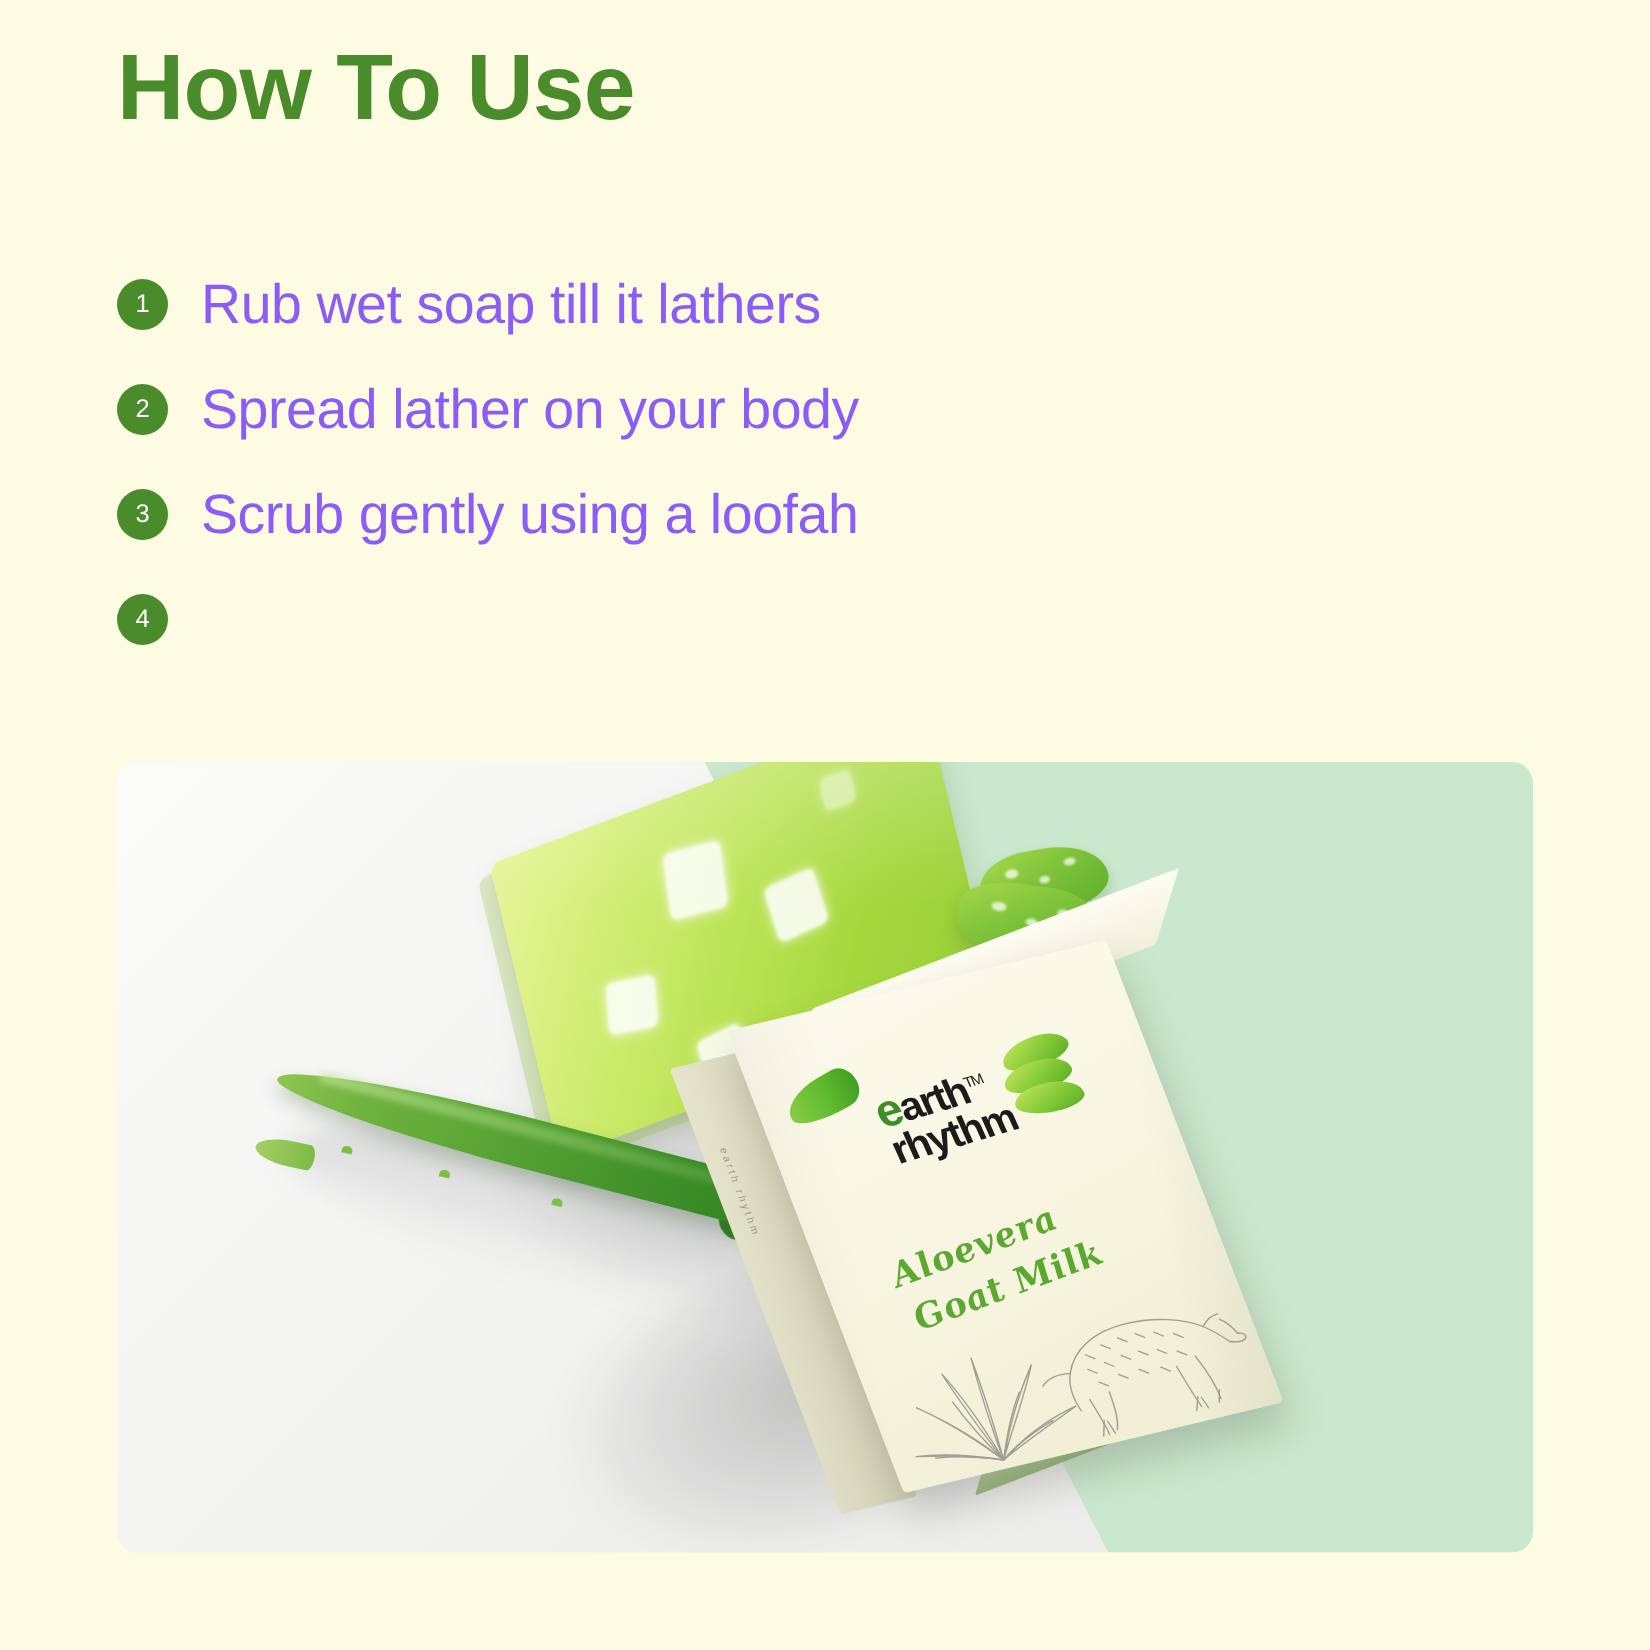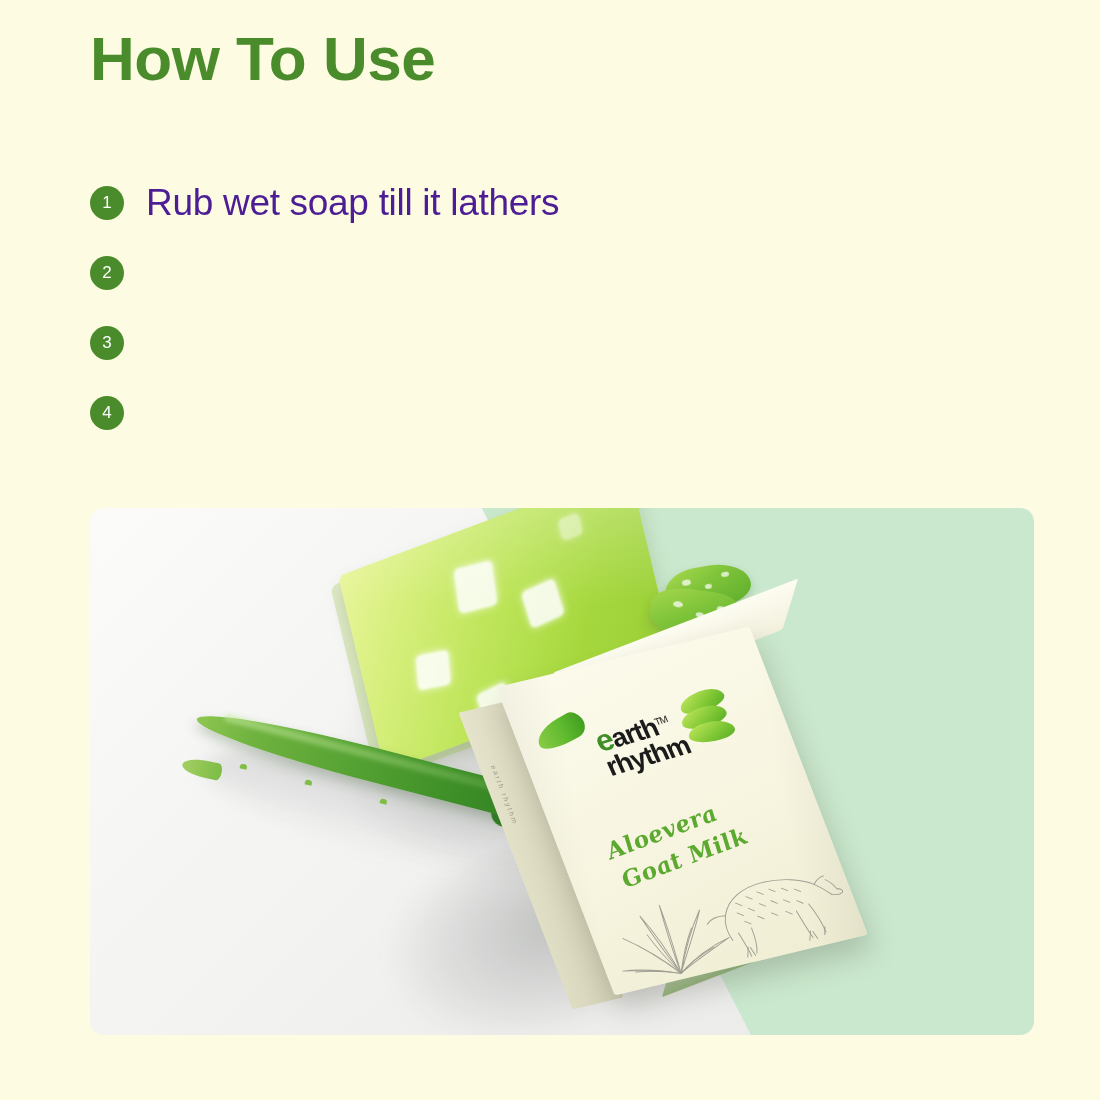--- a/index.html
+++ b/index.html
@@ -2,40 +2,40 @@
 <html><head>
 <meta charset="utf-8">
 <style>
   * { margin:0; padding:0; box-sizing:border-box; }
   html, body {
     width:1100px; height:1100px;
     background:#FDFBE2;
     font-family:"Liberation Sans", sans-serif;
     overflow:hidden;
   }
-  .page { position:relative; width:952px; height:1100px; background:#FDFBE2;margin-left:12px; }
+  .page { position:relative; width:952px; height:1100px; background:#FDFBE2; }
 
   
   .heading {
     position:absolute; left:78px; top:22px;
     font-size:62px; font-weight:bold; letter-spacing:-0.5px;
     color:#4A8C2B; line-height:1.2;
   }
 
   
   .steps { position:absolute; left:78px; top:168px; width:800px; }
   .step { display:flex; align-items:center; height:70px; }
   .badge {
     width:34px; height:34px; border-radius:50%;
     background:#4A8C2B; color:#FFFFFF;
     font-size:17px; line-height:34px; text-align:center;
     flex:0 0 34px; font-weight:400;
   }
   .step-text {
-    margin-left:22px; font-size:37px; color:#4c1d95;
+    margin-left:22px; font-size:37px; color:#8b5cf6;
     font-weight:400; letter-spacing:-0.3px; white-space:nowrap;
   }
 
   
   .photo-card {
     position:absolute; left:78px; top:508px;
     width:944px; height:527px;
     border-radius:14px; overflow:hidden;
     background:#F4F4F2;
   }
@@ -230,24 +230,26 @@
 
   <div class="steps">
 
     <div class="step">
       <div class="badge">1</div>
       <div class="step-text">Rub wet soap till it lathers</div>
     </div>
 
     <div class="step">
       <div class="badge">2</div>
+      <div class="step-text">Spread lather on your body</div>
     </div>
 
     <div class="step">
       <div class="badge">3</div>
+      <div class="step-text">Scrub gently using a loofah</div>
     </div>
 
     <div class="step">
       <div class="badge">4</div>
     </div>
 
   </div>
 
   <div class="photo-card">
 

